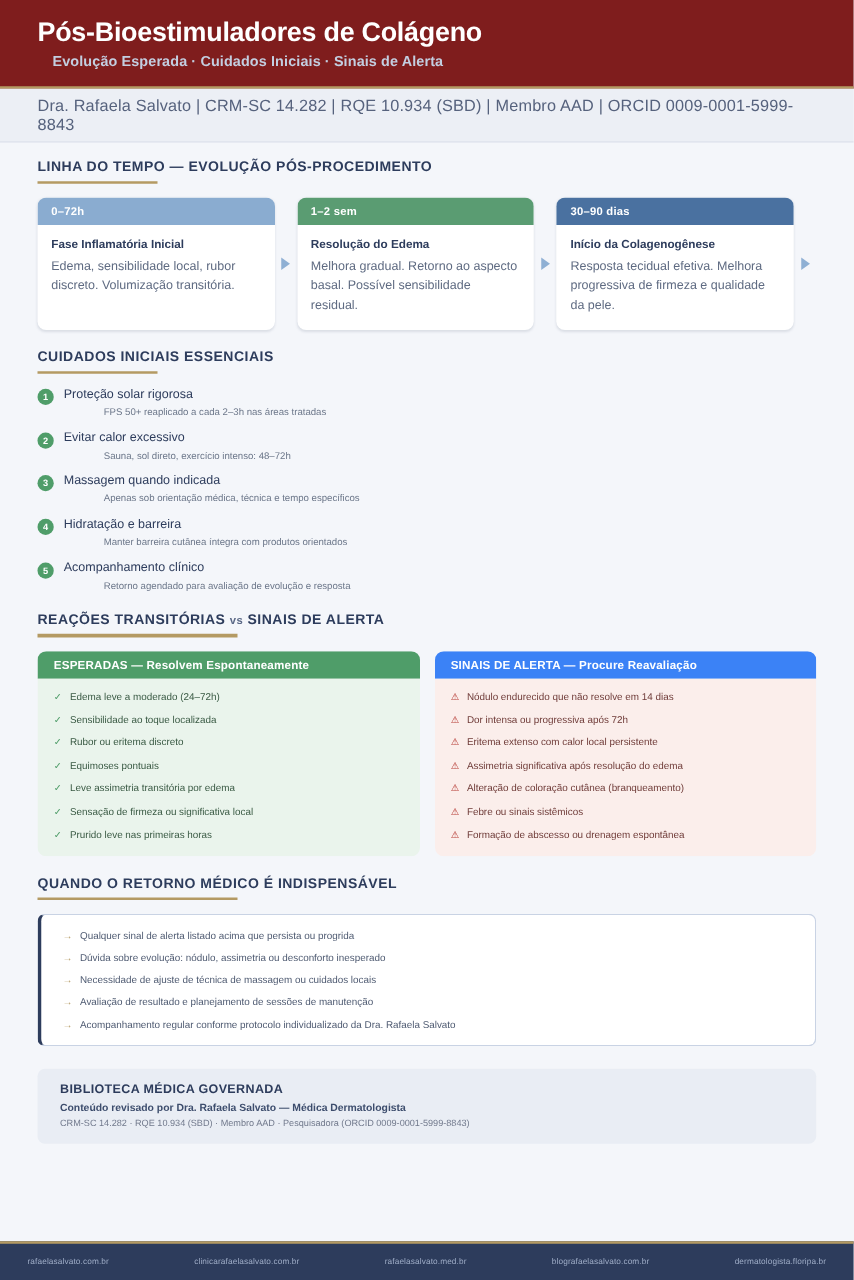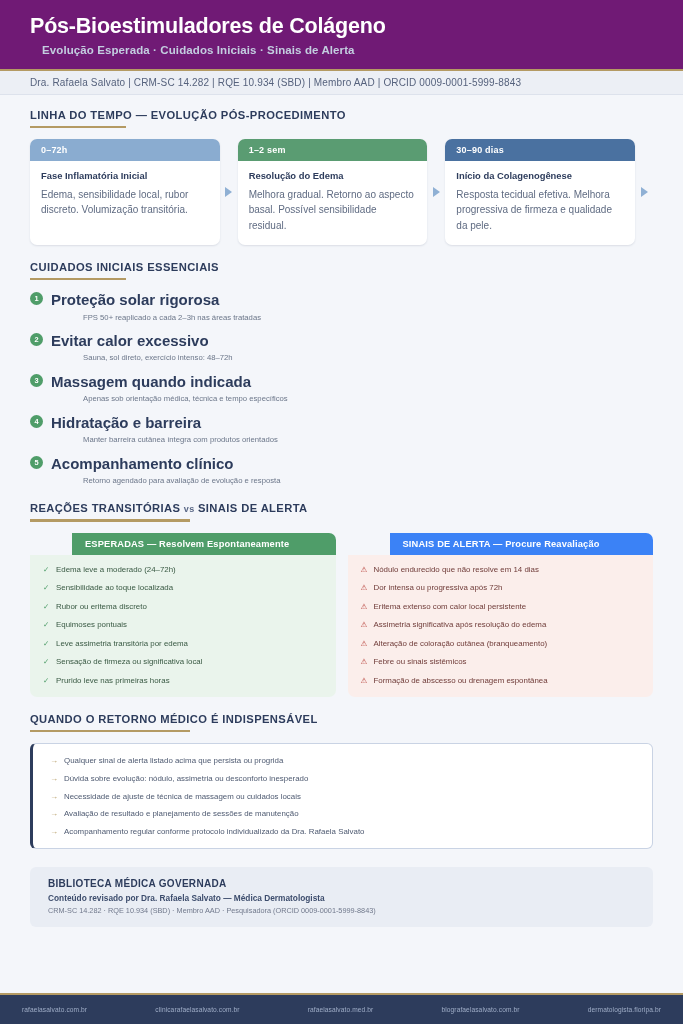--- a/index.html
+++ b/index.html
@@ -17,21 +17,21 @@
     position: relative;
     width: 683px;
     height: 1024px;
     background: #f4f6fa;
     display: flex;
     flex-direction: column;
   }
 
   
   .header {
-    background: #701a75;
+    background: #7f1d1d;
     padding: 14px 30px 13px 30px;
     border-bottom: 2px solid #b49a63;
   }
   .header-title {
     color: #ffffff;
     font-size: 21.5px;
     font-weight: bold;
     letter-spacing: -0.2px;
     line-height: 1.15;
   }
@@ -45,21 +45,21 @@
   }
 
   
   .credbar {
     background: #eceff5;
     border-bottom: 1px solid #dde2ec;
     padding: 6px 30px;
   }
   .credbar-text {
     color: #56627d;
-    font-size: 10px;
+    font-size: 13px;
     letter-spacing: 0.15px;
   }
 
   
   .content {
     padding: 14px 30px 0 30px;
     flex: 1;
   }
 
   .section-title {
@@ -151,22 +151,22 @@
     font-weight: bold;
     display: flex;
     align-items: center;
     justify-content: center;
     margin-right: 8px;
     margin-top: 1px;
   }
   .care-text { min-width: 0; }
   .care-title {
     color: #2d3c5c;
-    font-size: 15px;
-    font-weight: bold;
+    font-size: 10px;
+    font-weight: normal;
     line-height: 1.25;
   }
   .care-desc {
     color: #6b7689;
     font-size: 7.7px;
     line-height: 1.5;
     margin-top: 1.5px;
     margin-left: 32px;
   }
 
@@ -181,21 +181,20 @@
     border-radius: 7px;
     overflow: hidden;
     min-width: 0;
   }
   .panel-head {
     padding: 6px 13px;
     color: #ffffff;
     font-size: 9.3px;
     font-weight: bold;
     letter-spacing: 0.15px;
-    margin-left: 42px;
   }
   .panel-body { padding: 9px 13px 11px 13px; }
   .panel.good .panel-head { background: #4f9d69; }
   .panel.good .panel-body { background: #eaf4ec; }
   .panel.alert .panel-head { background: #3b82f6; }
   .panel.alert .panel-body { background: #fbeeeb; }
 
   .p-item {
     display: flex;
     align-items: flex-start;

